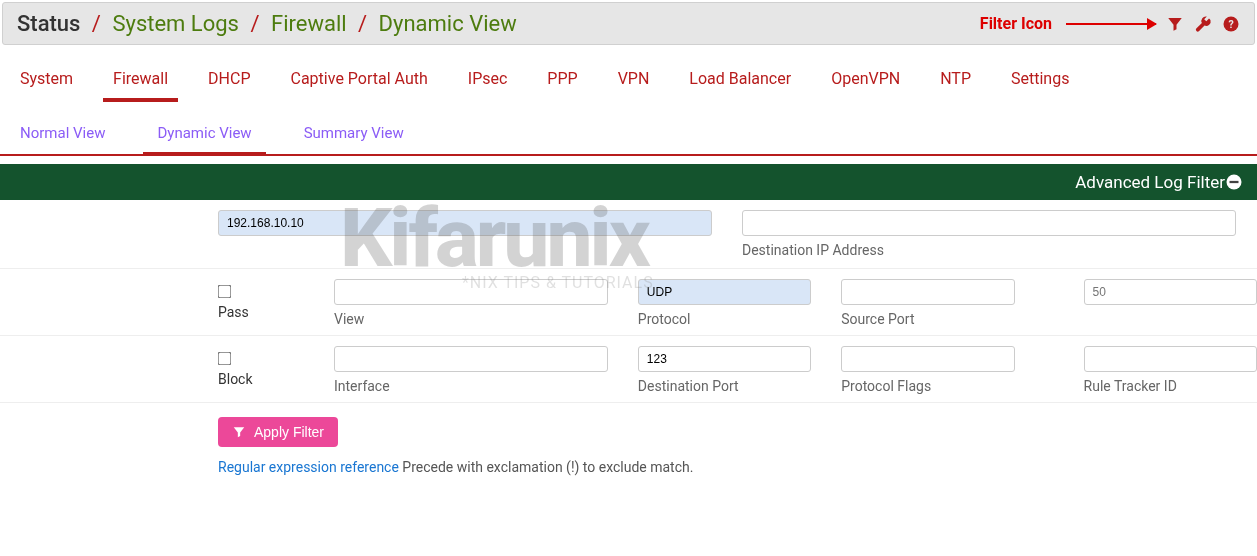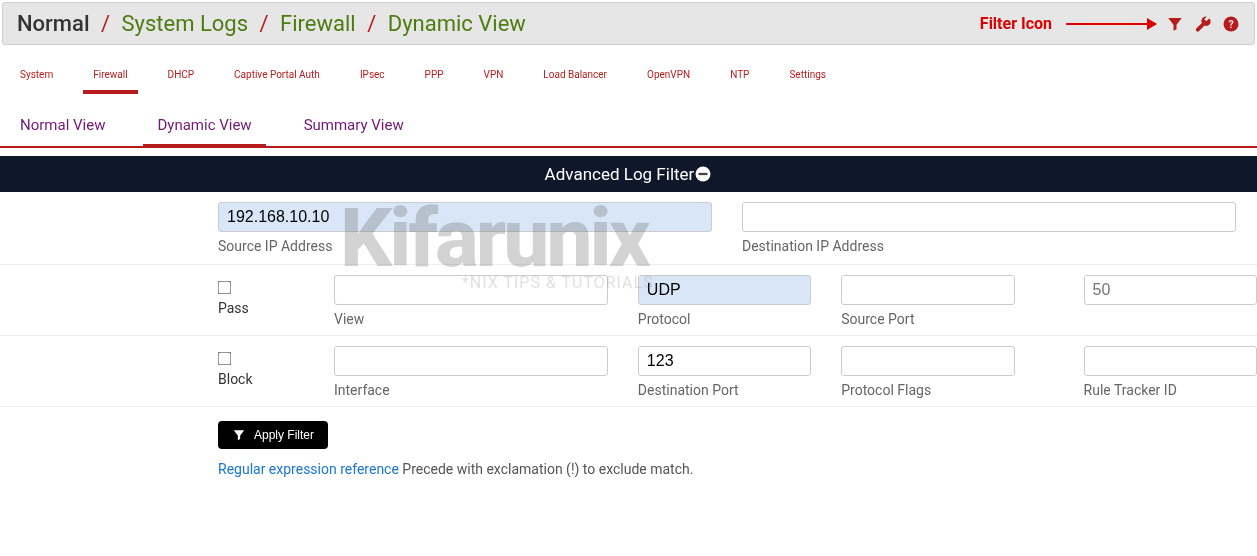--- a/index.html
+++ b/index.html
@@ -10,61 +10,61 @@
 .breadcrumb .sep { color: #b71c1c; padding: 0 6px; }
 .breadcrumb .static { color: #333; font-weight: 500; }
 .breadcrumb a { color: #4d7c0f; text-decoration: none; }
 .header-icons { display: flex; align-items: center; gap: 10px; }
 .filter-label { color: #d00; font-weight: 700; font-size: 16px; margin-right: 4px; }
 .arrow-line { width: 90px; height: 2px; background: #d00; position: relative; }
 .arrow-line::after { content: ""; position: absolute; right: -1px; top: -5px; border-left: 10px solid #d00; border-top: 6px solid transparent; border-bottom: 6px solid transparent; }
 .hicon { width: 18px; height: 18px; fill: #b71c1c; cursor: pointer; }
 
 .tabs { display: flex; gap: 40px; padding: 22px 20px 0 20px; flex-wrap: wrap; }
-.tab { color: #b71c1c; font-size: 10px; padding-bottom: 14px; cursor: pointer; position: relative; }
+.tab { color: #b71c1c; font-size: 16px; padding-bottom: 14px; cursor: pointer; position: relative; }
 .tab.active::after { content: ""; position: absolute; left: -10px; right: -10px; bottom: 0; height: 4px; background: #b71c1c; }
 
 .subtabs { display: flex; gap: 52px; padding: 22px 20px 0 20px; border-bottom: 2px solid #b71c1c; }
-.subtab { color: #701a75; font-size: 15px; padding-bottom: 12px; cursor: pointer; position: relative; }
+.subtab { color: #8b5cf6; font-size: 15px; padding-bottom: 12px; cursor: pointer; position: relative; }
 .subtab.active::after { content: ""; position: absolute; left: -14px; right: -14px; bottom: -2px; height: 4px; background: #b71c1c; }
 
-.panel-header { background: #0f172a; color: #fff; padding: 8px 14px; font-size: 17px; display: flex; justify-content: center; align-items: center; margin-top: 8px; }
+.panel-header { background: #14532d; color: #fff; padding: 8px 14px; font-size: 17px; display: flex; justify-content: flex-end; align-items: center; margin-top: 8px; }
 .collapse-icon { width: 18px; height: 18px; fill: #fff; cursor: pointer; }
 
 .form-area { padding: 0; }
 .form-row { display: flex; padding: 10px 0 10px 218px; gap: 30px; border-bottom: 1px solid #eee; }
 .form-group { display: flex; flex-direction: column; gap: 4px; }
 .w-wide { width: 494px; }
 .w-narrow { width: 278px; }
 .w-q { width: 176px; margin-left: 39px; }
 .w-c { width: 176px; }
 .checkbox-group { width: 86px; display: flex; align-items: flex-start; gap: 6px; padding-top: 6px; flex-shrink: 0; flex-direction: column; }
 .form-row-4 { padding-left: 218px; display: flex; gap: 30px; padding-top: 10px; padding-bottom: 8px; border-bottom: 1px solid #eee; }
 .lbl { color: #666; font-size: 14px; margin-top: 2px; }
-input[type=text] { border: 1px solid #ccc; border-radius: 3px; padding: 5px 8px; font-size: 16px; width: 100%; background: #fff; }
+input[type=text] { border: 1px solid #ccc; border-radius: 3px; padding: 5px 8px; font-size: 12px; width: 100%; background: #fff; }
 input[type=text].hl { background: #d9e6f7; }
 input[type=checkbox] { transform: scale(1.05); cursor: pointer; }
 .cb-label { color: #333; }
 
 .apply-row { padding: 14px 0 4px 218px; }
-.apply-btn { background: #000000; color: #fff; border: none; border-radius: 4px; padding: 7px 14px; font-size: 12px; cursor: pointer; display: inline-flex; align-items: center; gap: 8px; }
+.apply-btn { background: #ec4899; color: #fff; border: none; border-radius: 4px; padding: 7px 14px; font-size: 14px; cursor: pointer; display: inline-flex; align-items: center; gap: 8px; }
 .apply-btn svg { width: 14px; height: 14px; fill: #fff; }
 .helper { padding: 8px 0 14px 218px; font-size: 14px; color: #555; }
 .helper a { color: #1976d2; text-decoration: none; }
 
 .watermark { position: absolute; left: 340px; top: 190px; pointer-events: none; opacity: 0.25; }
 .wm-text { font-size: 82px; font-weight: 800; color: #555; letter-spacing: -3px; }
 .wm-sub { font-size: 16px; color: #888; position: absolute; right: -6px; bottom: -6px; letter-spacing: 1px; }
 </style>
 </head>
 <body>
 
 <div class="header-bar">
   <div class="breadcrumb">
-    <span class="static">Normal</span>
+    <span class="static">Status</span>
     <span class="sep">/</span>
     <a href="#">System Logs</a>
     <span class="sep">/</span>
     <a href="#">Firewall</a>
     <span class="sep">/</span>
     <a href="#">Dynamic View</a>
   </div>
   <div class="header-icons">
     <span class="filter-label">Filter Icon</span>
     <div class="arrow-line"></div>
@@ -107,21 +107,20 @@
       <circle cx="12" cy="12" r="10"></circle>
       <rect x="6" y="10.5" width="12" height="3" fill="#424242"></rect>
     </svg>
 </div>
 
 <div class="form-area">
 
   <div class="form-row">
     <div class="form-group w-wide">
       <input type="text" class="hl" value="192.168.10.10" style="">
-      <span class="lbl">Source IP Address</span>
     </div>
     <div class="form-group w-wide">
       <input type="text" value="" style="">
       <span class="lbl">Destination IP Address</span>
     </div>
   </div>
 
   <div class="form-row-4">
     <div class="checkbox-group">
       <input type="checkbox" style="">

